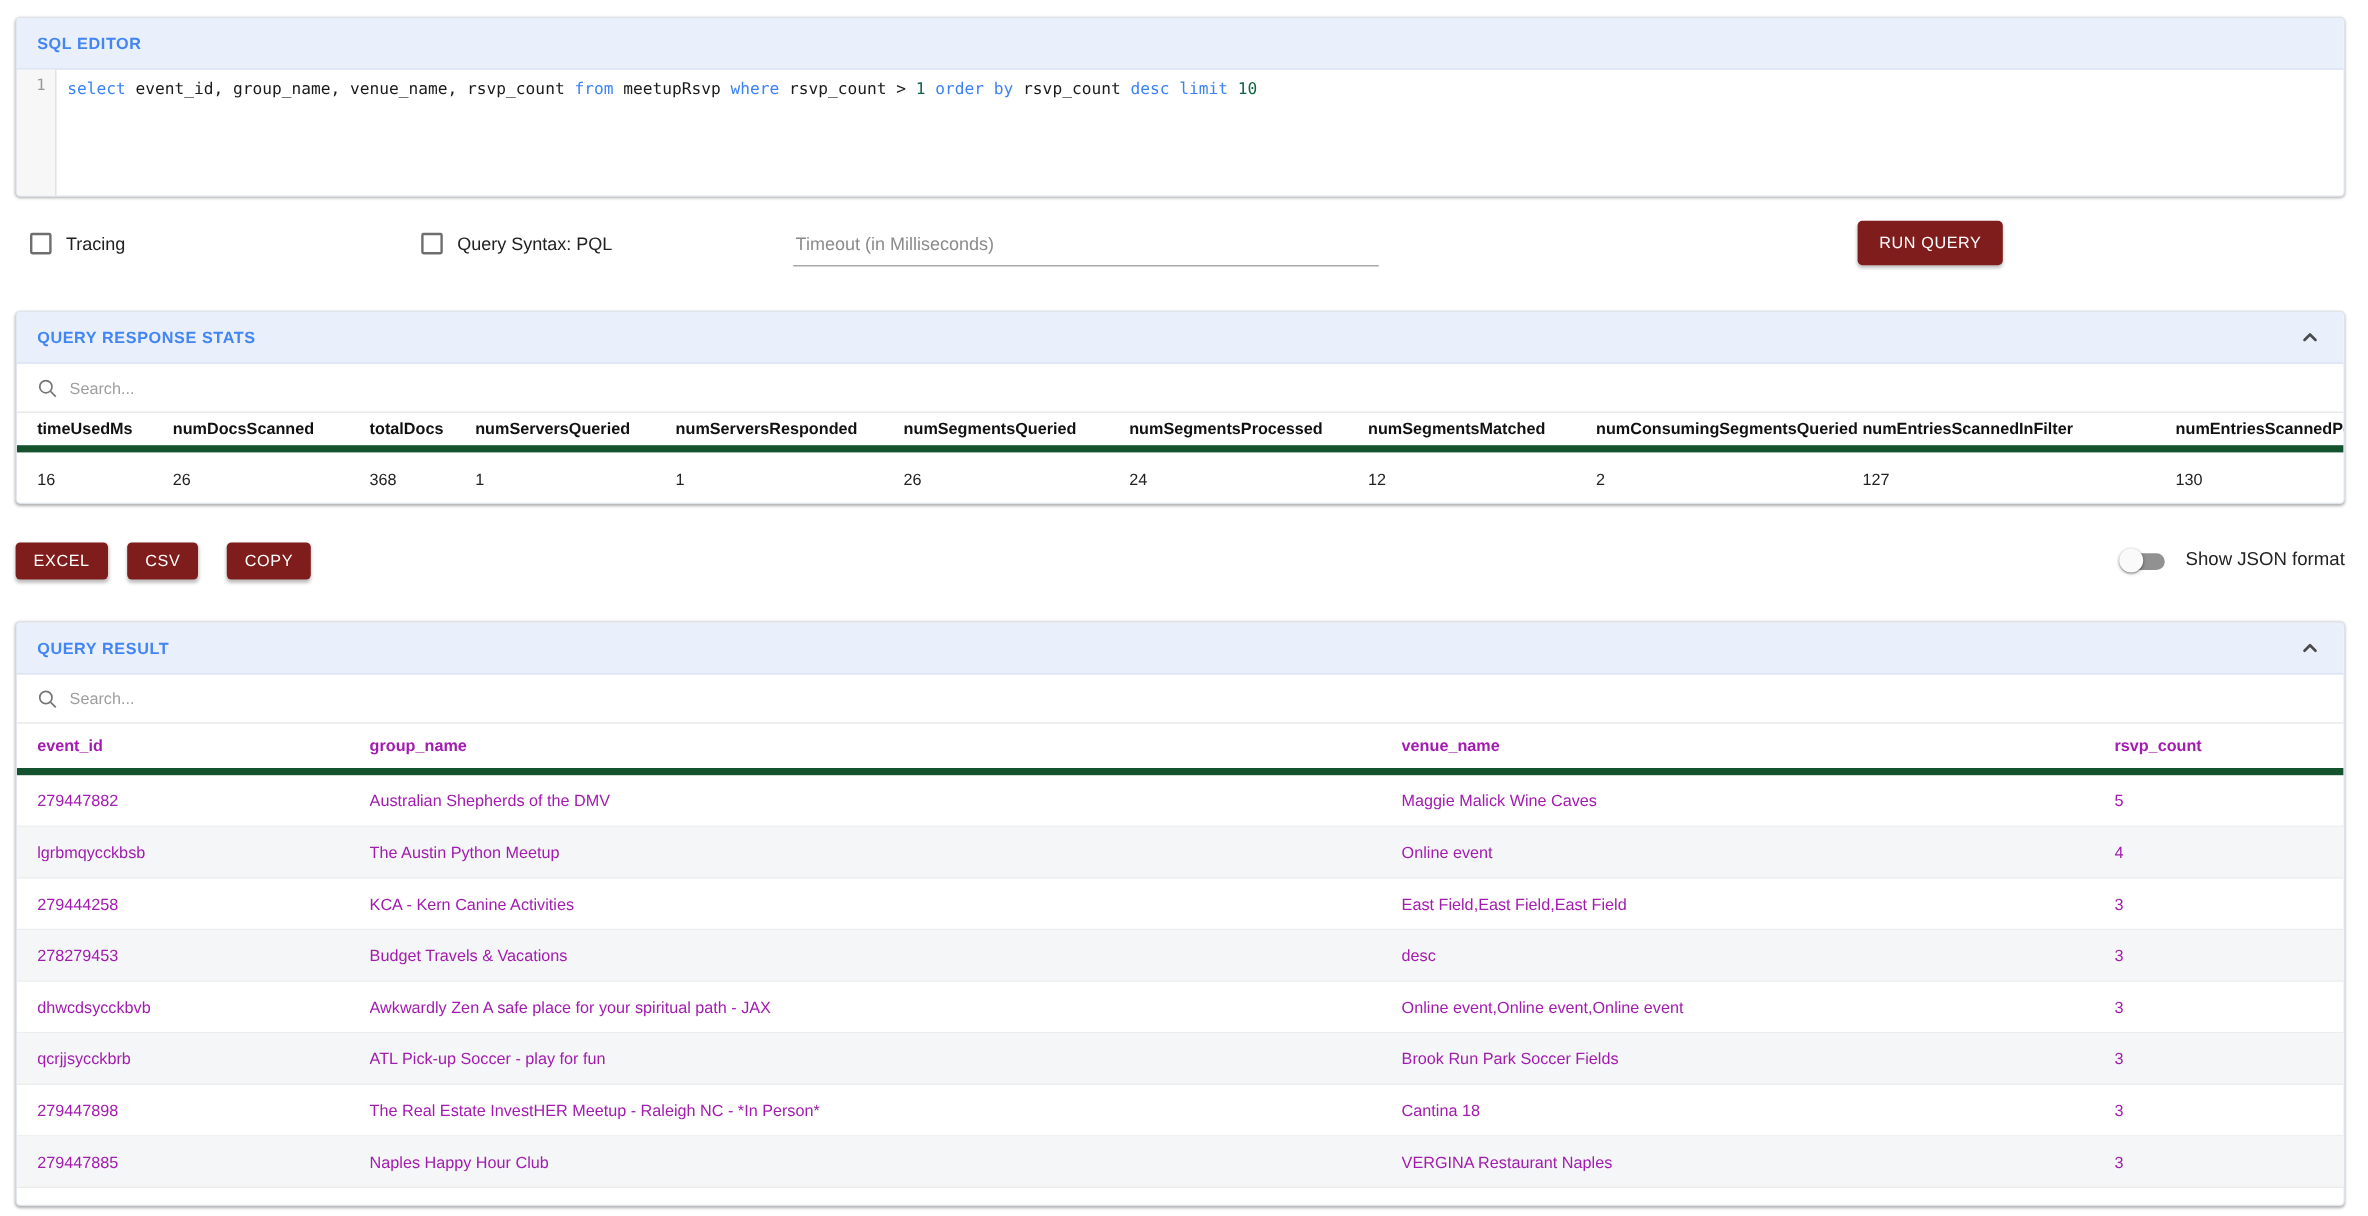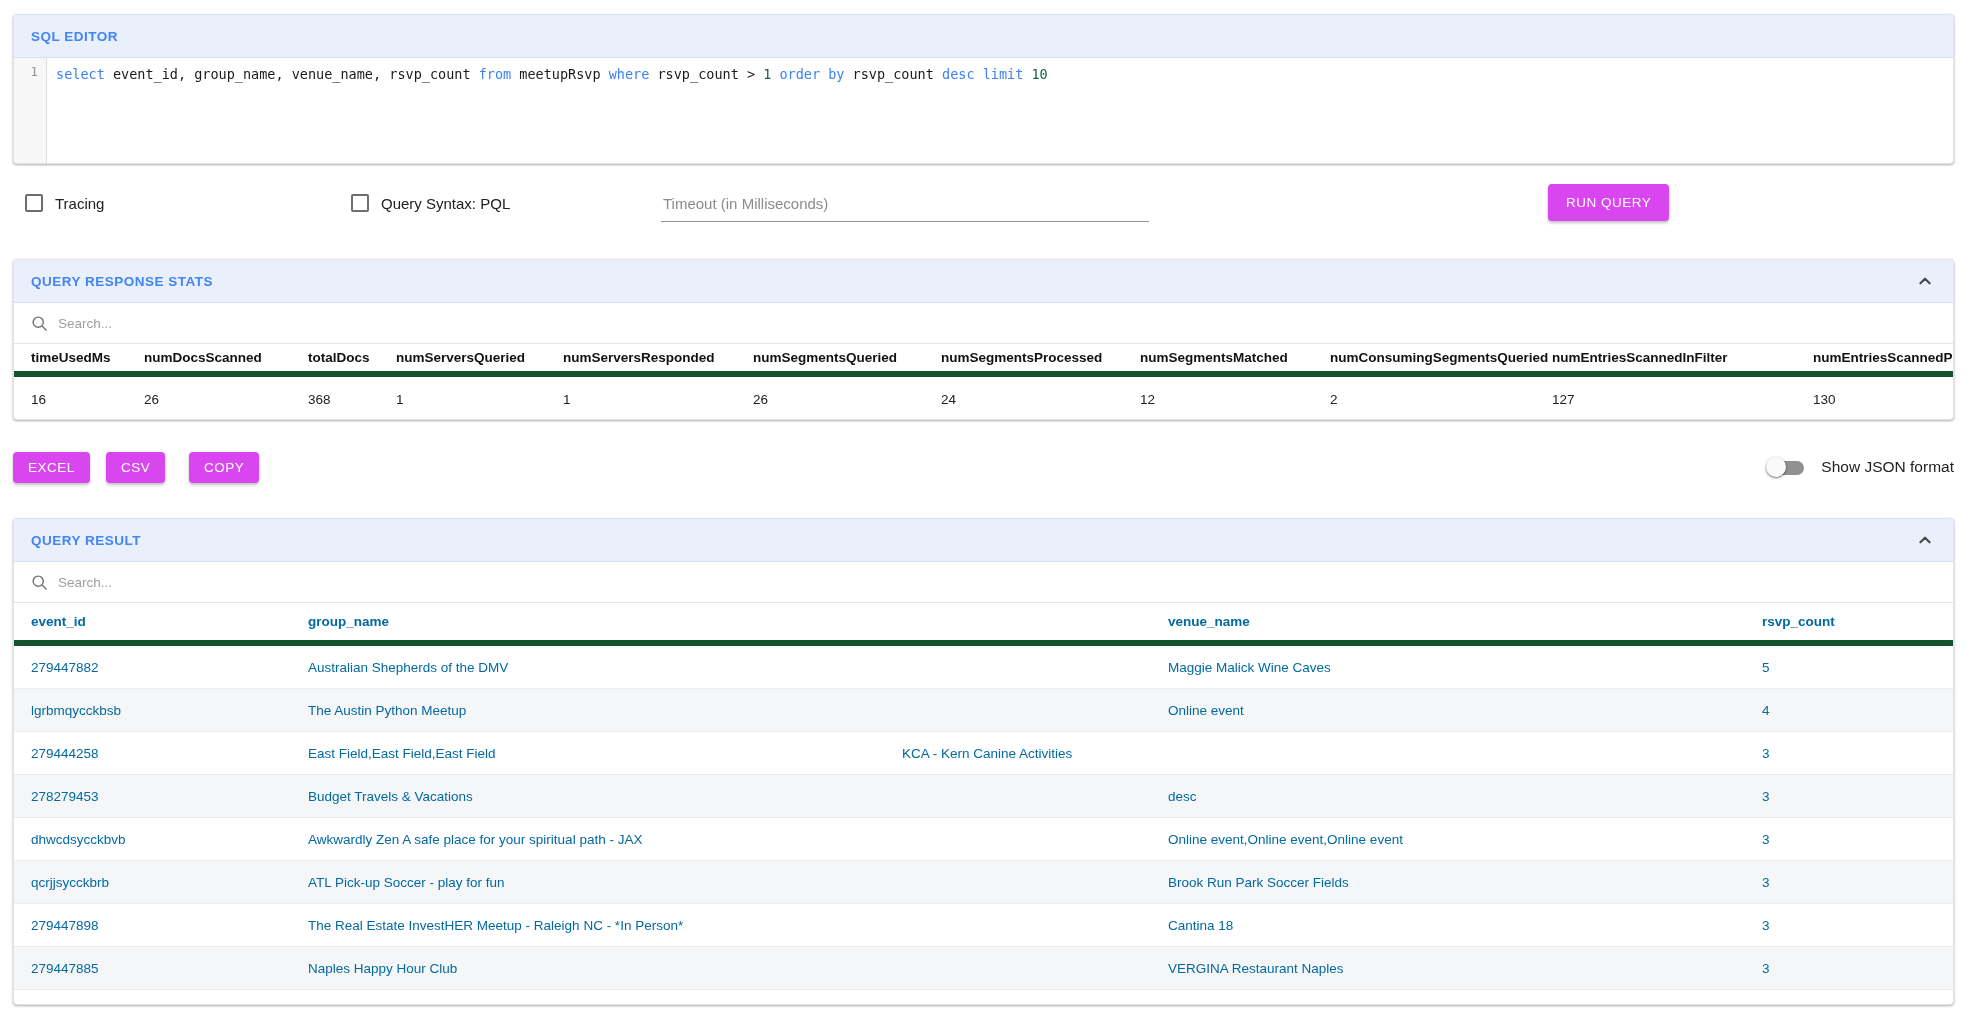--- a/index.html
+++ b/index.html
@@ -31,21 +31,21 @@
   
   #controls { position:absolute; top:183px; left:0; width:1973px; height:48px; }
   .cb-group { position:absolute; display:flex; align-items:center; gap:12px; top:11px; }
   .checkbox { width:18px; height:18px; border:2px solid #6e6e6e; border-radius:2px;
     background:#fff; cursor:pointer; flex:0 0 auto; }
   .cb-label { font-size:15px; color:#212121; }
   #timeout-wrap { position:absolute; left:661px; top:3px; width:488px; }
   #timeout-input { width:100%; border:none; border-bottom:1px solid #949494; outline:none;
     font-size:15px; padding:9px 2px 9px 2px; font-family:"Liberation Sans", sans-serif; color:#222; }
   #timeout-input::placeholder { color:#8b8b8b; opacity:1; }
-  .btn { background:#d946ef; color:#fff; border:none; border-radius:4px; cursor:pointer;
+  .btn { background:#7f1d1d; color:#fff; border:none; border-radius:4px; cursor:pointer;
     font-family:"Liberation Sans", sans-serif; font-size:13.5px; font-weight:500;
     letter-spacing:.5px; box-shadow:0 2px 3px rgba(0,0,0,.25); }
   #run-btn { position:absolute; left:1548px; top:1px; height:37px; padding:0 18px; }
 
   
   #stats-card { top:259px; height:161px; }
   .search-row { height:41px; border-bottom:1px solid #e4e4e4; display:flex;
     align-items:center; padding:0 17px; gap:10px; }
   .search-input { border:none; outline:none; font-size:13.5px; width:420px;
     font-family:"Liberation Sans", sans-serif; color:#444; }
@@ -70,21 +70,21 @@
   .switch .thumb { position:absolute; left:-2px; top:2px; width:20px; height:20px;
     border-radius:50%; background:#fafafa;
     box-shadow:0 1px 3px rgba(0,0,0,.4), 0 1px 1px rgba(0,0,0,.25); }
   #json-toggle-label { font-size:15.5px; color:#222; }
 
   
   #result-card { top:518px; height:487px; }
   #result-thead { height:43px; }
   .trow { display:flex; height:43px; align-items:center; border-bottom:1px solid #ececec; }
   .trow:nth-child(even) { background:#f5f6f7; }
-  .tcell { flex:0 0 auto; font-size:13.5px; color:#0369a1; white-space:nowrap; overflow:hidden; }
+  .tcell { flex:0 0 auto; font-size:13.5px; color:#a21caf; white-space:nowrap; overflow:hidden; }
   .tcell:first-child { padding-left:17px; }
 
   svg { display:block; }
 </style>
 </head>
 <body>
 
 <div class="card" id="editor-card">
   <div class="card-header">
     <span class="card-title">SQL EDITOR</span>
@@ -207,22 +207,22 @@
         <div class="tcell" style="width: 193px;">5</div>
       </div>
       <div class="trow">
         <div class="tcell" style="width: 294px;">lgrbmqycckbsb</div>
         <div class="tcell" style="width: 860px;">The Austin Python Meetup</div>
         <div class="tcell" style="width: 594px;">Online event</div>
         <div class="tcell" style="width: 193px;">4</div>
       </div>
       <div class="trow">
         <div class="tcell" style="width: 294px;">279444258</div>
+        <div class="tcell" style="width: 860px;">KCA - Kern Canine Activities</div>
         <div class="tcell" style="width: 594px;">East Field,East Field,East Field</div>
-        <div class="tcell" style="width: 860px;">KCA - Kern Canine Activities</div>
         <div class="tcell" style="width: 193px;">3</div>
       </div>
       <div class="trow">
         <div class="tcell" style="width: 294px;">278279453</div>
         <div class="tcell" style="width: 860px;">Budget Travels &amp; Vacations</div>
         <div class="tcell" style="width: 594px;">desc</div>
         <div class="tcell" style="width: 193px;">3</div>
       </div>
       <div class="trow">
         <div class="tcell" style="width: 294px;">dhwcdsycckbvb</div>

